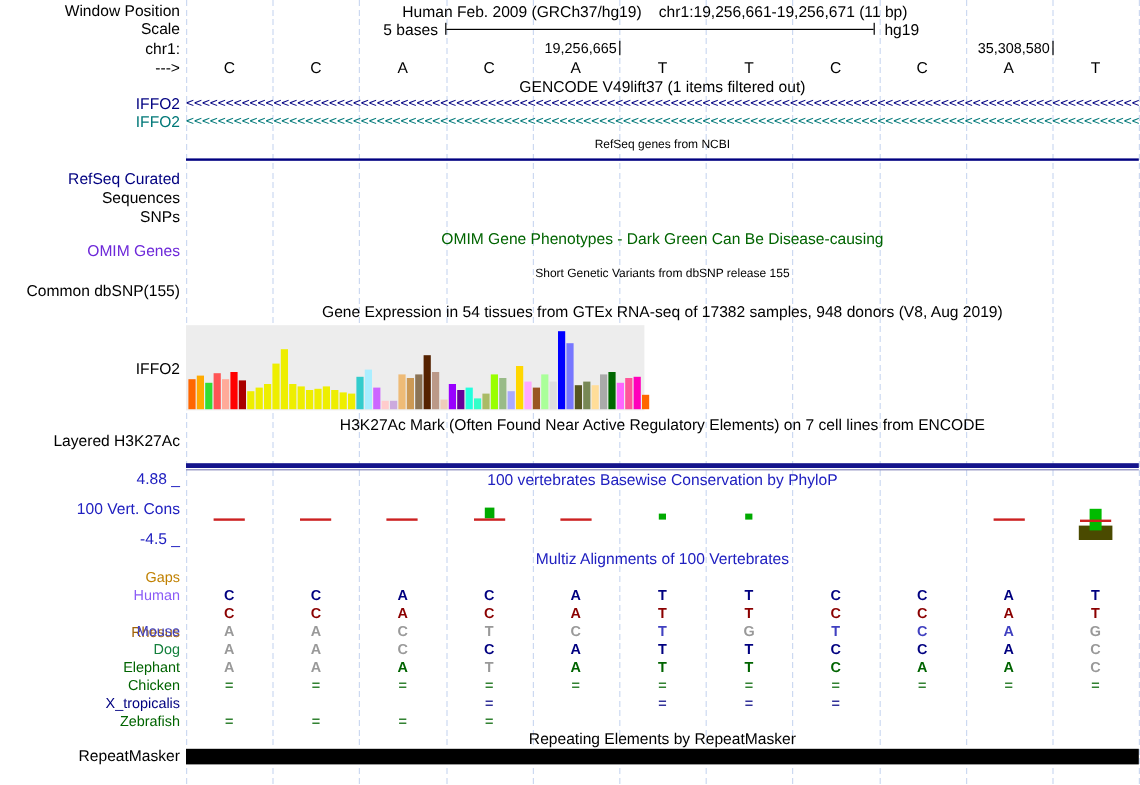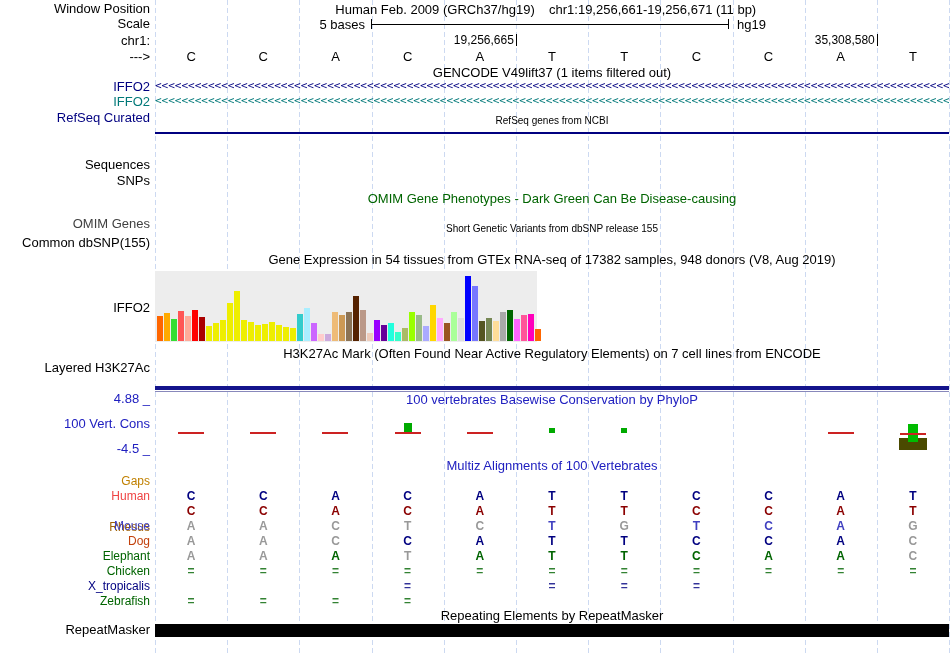--- a/index.html
+++ b/index.html
@@ -87,28 +87,28 @@
 
   <div class="center-title" style="top:66px">GENCODE V49lift37 (1 items filtered out)</div>
   <div class="abs" style="left:0;top:80px;width:950px;height:30px">
       <div class="track-label" style="top: 0px; color: rgb(0, 0, 128);">IFFO2</div>
       <div class="arrow-row" style="top: 0px; color: rgb(0, 0, 128);">&lt;&lt;&lt;&lt;&lt;&lt;&lt;&lt;&lt;&lt;&lt;&lt;&lt;&lt;&lt;&lt;&lt;&lt;&lt;&lt;&lt;&lt;&lt;&lt;&lt;&lt;&lt;&lt;&lt;&lt;&lt;&lt;&lt;&lt;&lt;&lt;&lt;&lt;&lt;&lt;&lt;&lt;&lt;&lt;&lt;&lt;&lt;&lt;&lt;&lt;&lt;&lt;&lt;&lt;&lt;&lt;&lt;&lt;&lt;&lt;&lt;&lt;&lt;&lt;&lt;&lt;&lt;&lt;&lt;&lt;&lt;&lt;&lt;&lt;&lt;&lt;&lt;&lt;&lt;&lt;&lt;&lt;&lt;&lt;&lt;&lt;&lt;&lt;&lt;&lt;&lt;&lt;&lt;&lt;&lt;&lt;&lt;&lt;&lt;&lt;&lt;&lt;&lt;&lt;&lt;&lt;&lt;&lt;&lt;&lt;&lt;&lt;&lt;&lt;&lt;&lt;&lt;&lt;&lt;&lt;&lt;&lt;&lt;&lt;&lt;&lt;&lt;&lt;&lt;&lt;&lt;&lt;&lt;&lt;&lt;&lt;&lt;&lt;&lt;&lt;&lt;&lt;&lt;&lt;&lt;&lt;&lt;&lt;&lt;&lt;&lt;&lt;&lt;&lt;&lt;&lt;&lt;&lt;&lt;&lt;&lt;&lt;&lt;&lt;&lt;&lt;&lt;&lt;&lt;&lt;&lt;&lt;&lt;&lt;&lt;&lt;&lt;&lt;&lt;&lt;&lt;&lt;&lt;&lt;&lt;&lt;&lt;&lt;&lt;&lt;&lt;&lt;&lt;&lt;&lt;&lt;&lt;&lt;&lt;&lt;</div>
       <div class="track-label" style="top: 15px; color: rgb(0, 120, 120);">IFFO2</div>
       <div class="arrow-row" style="top: 15px; color: rgb(0, 120, 120);">&lt;&lt;&lt;&lt;&lt;&lt;&lt;&lt;&lt;&lt;&lt;&lt;&lt;&lt;&lt;&lt;&lt;&lt;&lt;&lt;&lt;&lt;&lt;&lt;&lt;&lt;&lt;&lt;&lt;&lt;&lt;&lt;&lt;&lt;&lt;&lt;&lt;&lt;&lt;&lt;&lt;&lt;&lt;&lt;&lt;&lt;&lt;&lt;&lt;&lt;&lt;&lt;&lt;&lt;&lt;&lt;&lt;&lt;&lt;&lt;&lt;&lt;&lt;&lt;&lt;&lt;&lt;&lt;&lt;&lt;&lt;&lt;&lt;&lt;&lt;&lt;&lt;&lt;&lt;&lt;&lt;&lt;&lt;&lt;&lt;&lt;&lt;&lt;&lt;&lt;&lt;&lt;&lt;&lt;&lt;&lt;&lt;&lt;&lt;&lt;&lt;&lt;&lt;&lt;&lt;&lt;&lt;&lt;&lt;&lt;&lt;&lt;&lt;&lt;&lt;&lt;&lt;&lt;&lt;&lt;&lt;&lt;&lt;&lt;&lt;&lt;&lt;&lt;&lt;&lt;&lt;&lt;&lt;&lt;&lt;&lt;&lt;&lt;&lt;&lt;&lt;&lt;&lt;&lt;&lt;&lt;&lt;&lt;&lt;&lt;&lt;&lt;&lt;&lt;&lt;&lt;&lt;&lt;&lt;&lt;&lt;&lt;&lt;&lt;&lt;&lt;&lt;&lt;&lt;&lt;&lt;&lt;&lt;&lt;&lt;&lt;&lt;&lt;&lt;&lt;&lt;&lt;&lt;&lt;&lt;&lt;&lt;&lt;&lt;&lt;&lt;&lt;&lt;&lt;&lt;&lt;&lt;&lt;&lt;&lt;</div>
     </div>
 
   <div class="center-title small" style="top:114px">RefSeq genes from NCBI</div>
-  <div class="left-label" style="top: 111px; color: rgb(0, 0, 128); text-align: right;">RefSeq Curated</div>
+  <div class="left-label" style="top: 142px; color: rgb(0, 0, 128); text-align: right;">RefSeq Curated</div>
   <div class="refseq-line"></div>
 
   <div class="left-label" style="top:158px">Sequences</div>
   <div class="left-label" style="top:174px">SNPs</div>
 
   <div class="center-title" style="top: 192px; color: rgb(0, 100, 0);">OMIM Gene Phenotypes - Dark Green Can Be Disease-causing</div>
-  <div class="left-label" style="top: 217px; color: #404040; padding-left: 20px;">OMIM Genes</div>
+  <div class="left-label" style="top: 202px; color: #6d28d9; padding-left: 20px;">OMIM Genes</div>
 
   <div class="center-title small" style="top:222px">Short Genetic Variants from dbSNP release 155</div>
   <div class="left-label" style="top:236px">Common dbSNP(155)</div>
 
   <div class="center-title" style="top:253px">Gene Expression in 54 tissues from GTEx RNA-seq of 17382 samples, 948 donors (V8, Aug 2019)</div>
   <div class="left-label" style="top:301px">IFFO2</div>
   <div class="gtex-chart">
       <div class="gtex-bar" style="left: 2px; height: 25px; background: rgb(255, 102, 0);"></div>
       <div class="gtex-bar" style="left: 9px; height: 28px; background: rgb(255, 170, 0);"></div>
       <div class="gtex-bar" style="left: 16px; height: 22px; background: rgb(51, 221, 51);"></div>
@@ -186,21 +186,21 @@
       <div class="cmark" style="left: 466.182px; top: 10px; width: 6px; height: 5px; background: rgb(0, 170, 0);"></div>
       <div class="cmark" style="left: 672.727px; top: 14px; width: 26px; height: 2px; background: rgb(204, 34, 34);"></div>
       <div class="cmark" style="left: 743.909px; top: 20px; width: 28px; height: 12px; background: rgb(74, 74, 0);"></div>
       <div class="cmark" style="left: 752.909px; top: 6px; width: 10px; height: 18px; background: rgb(0, 187, 0);"></div>
       <div class="cmark" style="left: 744.909px; top: 15px; width: 26px; height: 2px; background: rgb(204, 34, 34);"></div>
     </div>
 
   <div class="center-title" style="top: 459px; color: rgb(32, 32, 192);">Multiz Alignments of 100 Vertebrates</div>
   <div class="multiz-grid">
       <div class="species-label" style="top: 0px; color: rgb(192, 128, 0);">Gaps</div>
-      <div class="species-label" style="top: 15px; color: #ef4444;">Human</div>
+      <div class="species-label" style="top: 15px; color: #8b5cf6;">Human</div>
       <div class="aln" style="left: 191.1px; top: 15px; color: rgb(0, 0, 128);">C</div>
       <div class="aln" style="left: 263.3px; top: 15px; color: rgb(0, 0, 128);">C</div>
       <div class="aln" style="left: 335.5px; top: 15px; color: rgb(0, 0, 128);">A</div>
       <div class="aln" style="left: 407.6px; top: 15px; color: rgb(0, 0, 128);">C</div>
       <div class="aln" style="left: 479.8px; top: 15px; color: rgb(0, 0, 128);">A</div>
       <div class="aln" style="left: 552px; top: 15px; color: rgb(0, 0, 128);">T</div>
       <div class="aln" style="left: 624.2px; top: 15px; color: rgb(0, 0, 128);">T</div>
       <div class="aln" style="left: 696.4px; top: 15px; color: rgb(0, 0, 128);">C</div>
       <div class="aln" style="left: 768.5px; top: 15px; color: rgb(0, 0, 128);">C</div>
       <div class="aln" style="left: 840.7px; top: 15px; color: rgb(0, 0, 128);">A</div>
@@ -222,21 +222,21 @@
       <div class="aln" style="left: 263.3px; top: 45px; color: rgb(153, 153, 153);">A</div>
       <div class="aln" style="left: 335.5px; top: 45px; color: rgb(153, 153, 153);">C</div>
       <div class="aln" style="left: 407.6px; top: 45px; color: rgb(153, 153, 153);">T</div>
       <div class="aln" style="left: 479.8px; top: 45px; color: rgb(153, 153, 153);">C</div>
       <div class="aln" style="left: 552px; top: 45px; color: rgb(64, 64, 192);">T</div>
       <div class="aln" style="left: 624.2px; top: 45px; color: rgb(153, 153, 153);">G</div>
       <div class="aln" style="left: 696.4px; top: 45px; color: rgb(64, 64, 192);">T</div>
       <div class="aln" style="left: 768.5px; top: 45px; color: rgb(64, 64, 192);">C</div>
       <div class="aln" style="left: 840.7px; top: 45px; color: rgb(64, 64, 192);">A</div>
       <div class="aln" style="left: 912.9px; top: 45px; color: rgb(153, 153, 153);">G</div>
-      <div class="species-label" style="top: 60px; color: #c2410c;">Dog</div>
+      <div class="species-label" style="top: 60px; color: #15803d;">Dog</div>
       <div class="aln" style="left: 191.1px; top: 60px; color: rgb(153, 153, 153);">A</div>
       <div class="aln" style="left: 263.3px; top: 60px; color: rgb(153, 153, 153);">A</div>
       <div class="aln" style="left: 335.5px; top: 60px; color: rgb(153, 153, 153);">C</div>
       <div class="aln" style="left: 407.6px; top: 60px; color: rgb(0, 0, 128);">C</div>
       <div class="aln" style="left: 479.8px; top: 60px; color: rgb(0, 0, 128);">A</div>
       <div class="aln" style="left: 552px; top: 60px; color: rgb(0, 0, 128);">T</div>
       <div class="aln" style="left: 624.2px; top: 60px; color: rgb(0, 0, 128);">T</div>
       <div class="aln" style="left: 696.4px; top: 60px; color: rgb(0, 0, 128);">C</div>
       <div class="aln" style="left: 768.5px; top: 60px; color: rgb(0, 0, 128);">C</div>
       <div class="aln" style="left: 840.7px; top: 60px; color: rgb(0, 0, 128);">A</div>

